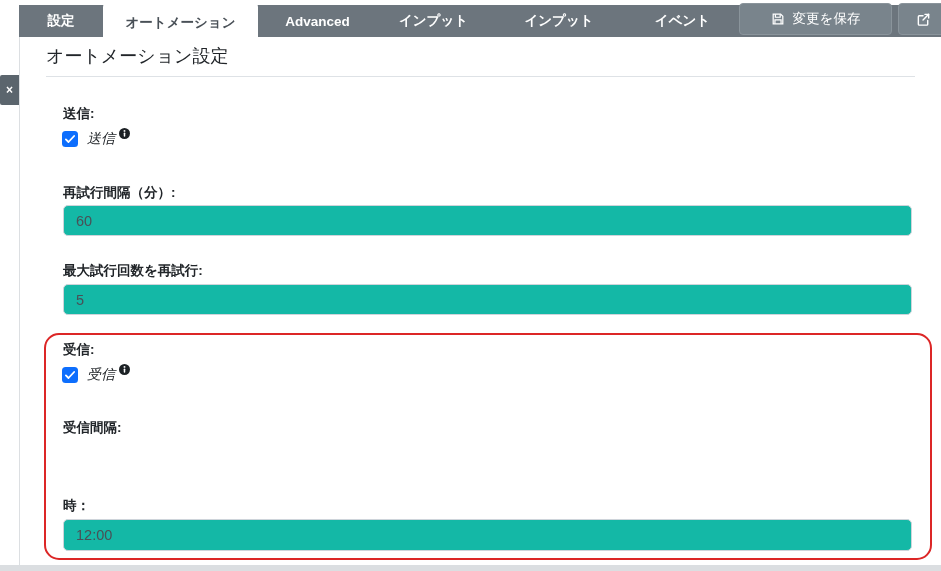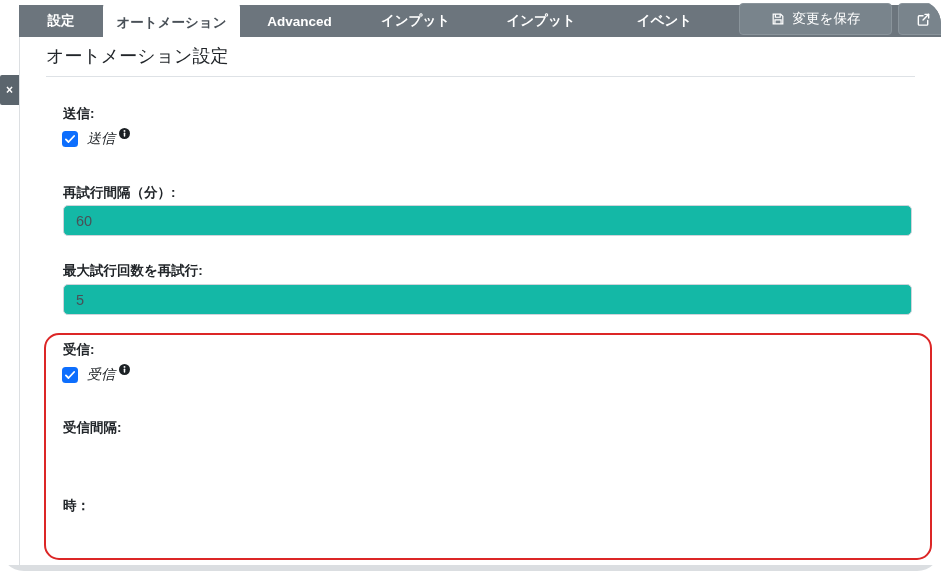--- a/index.html
+++ b/index.html
@@ -1,31 +1,31 @@
 <!DOCTYPE html>
 <html><head>
 <meta charset="utf-8">
 <style>
   * { margin:0; padding:0; box-sizing:border-box; }
   html,body { background:#fff; }
   .stage {
     position:relative; width:941px; height:571px; background:#fff;
-    overflow:hidden; font-family:"Liberation Sans", sans-serif;border-radius:24px;
+    overflow:hidden; font-family:"Liberation Sans", sans-serif;
   }
 
   
   .tabbar {
     position:absolute; left:19px; top:5px; width:922px; height:32px;
     background:#6c757d; display:flex; align-items:stretch;
   }
   .tab {
     display:flex; align-items:center; justify-content:center;
     color:#fff; font-size:13.5px; font-weight:700; white-space:nowrap; cursor:pointer;
   }
-  .tab.w1{width:84px}.tab.w2{width:137px}.tab.w3{width:119px}
+  .tab.w1{width:84px}.tab.w2{width:155px}.tab.w3{width:119px}
   .tab.w4{width:113px}.tab.w5{width:138px}.tab.w6{width:109px}
   .tab.active {
     background:#fff; color:#495057; height:42px; margin-top:-3px;
     border-radius:5px 5px 0 0; position:relative; z-index:2;
   }
   .bar-btn {
     position:absolute; top:3px; height:32px; background:#79848c;
     border:1px solid #8a949b; border-radius:4px; color:#fff;
     display:flex; align-items:center; justify-content:center; gap:8px;
     font-size:13.5px; z-index:3; cursor:pointer;
@@ -161,15 +161,16 @@
           <circle cx="8" cy="8" r="8" fill="#1c2125"></circle>
           <circle cx="8" cy="4.2" r="1.4" fill="#fff"></circle>
           <rect x="6.9" y="6.6" width="2.2" height="6" rx="1.1" fill="#fff"></rect>
         </svg>
     </span>
   </div>
 
   <div class="flabel" style="top:419px">受信間隔:</div>
 
   <div class="flabel" style="top:497px">時：</div>
+  <input class="tinput" style="top: 519px; height: 32px;" value="12:00">
 
   <div class="bottombar"></div>
 </div>
 
 </body></html>

